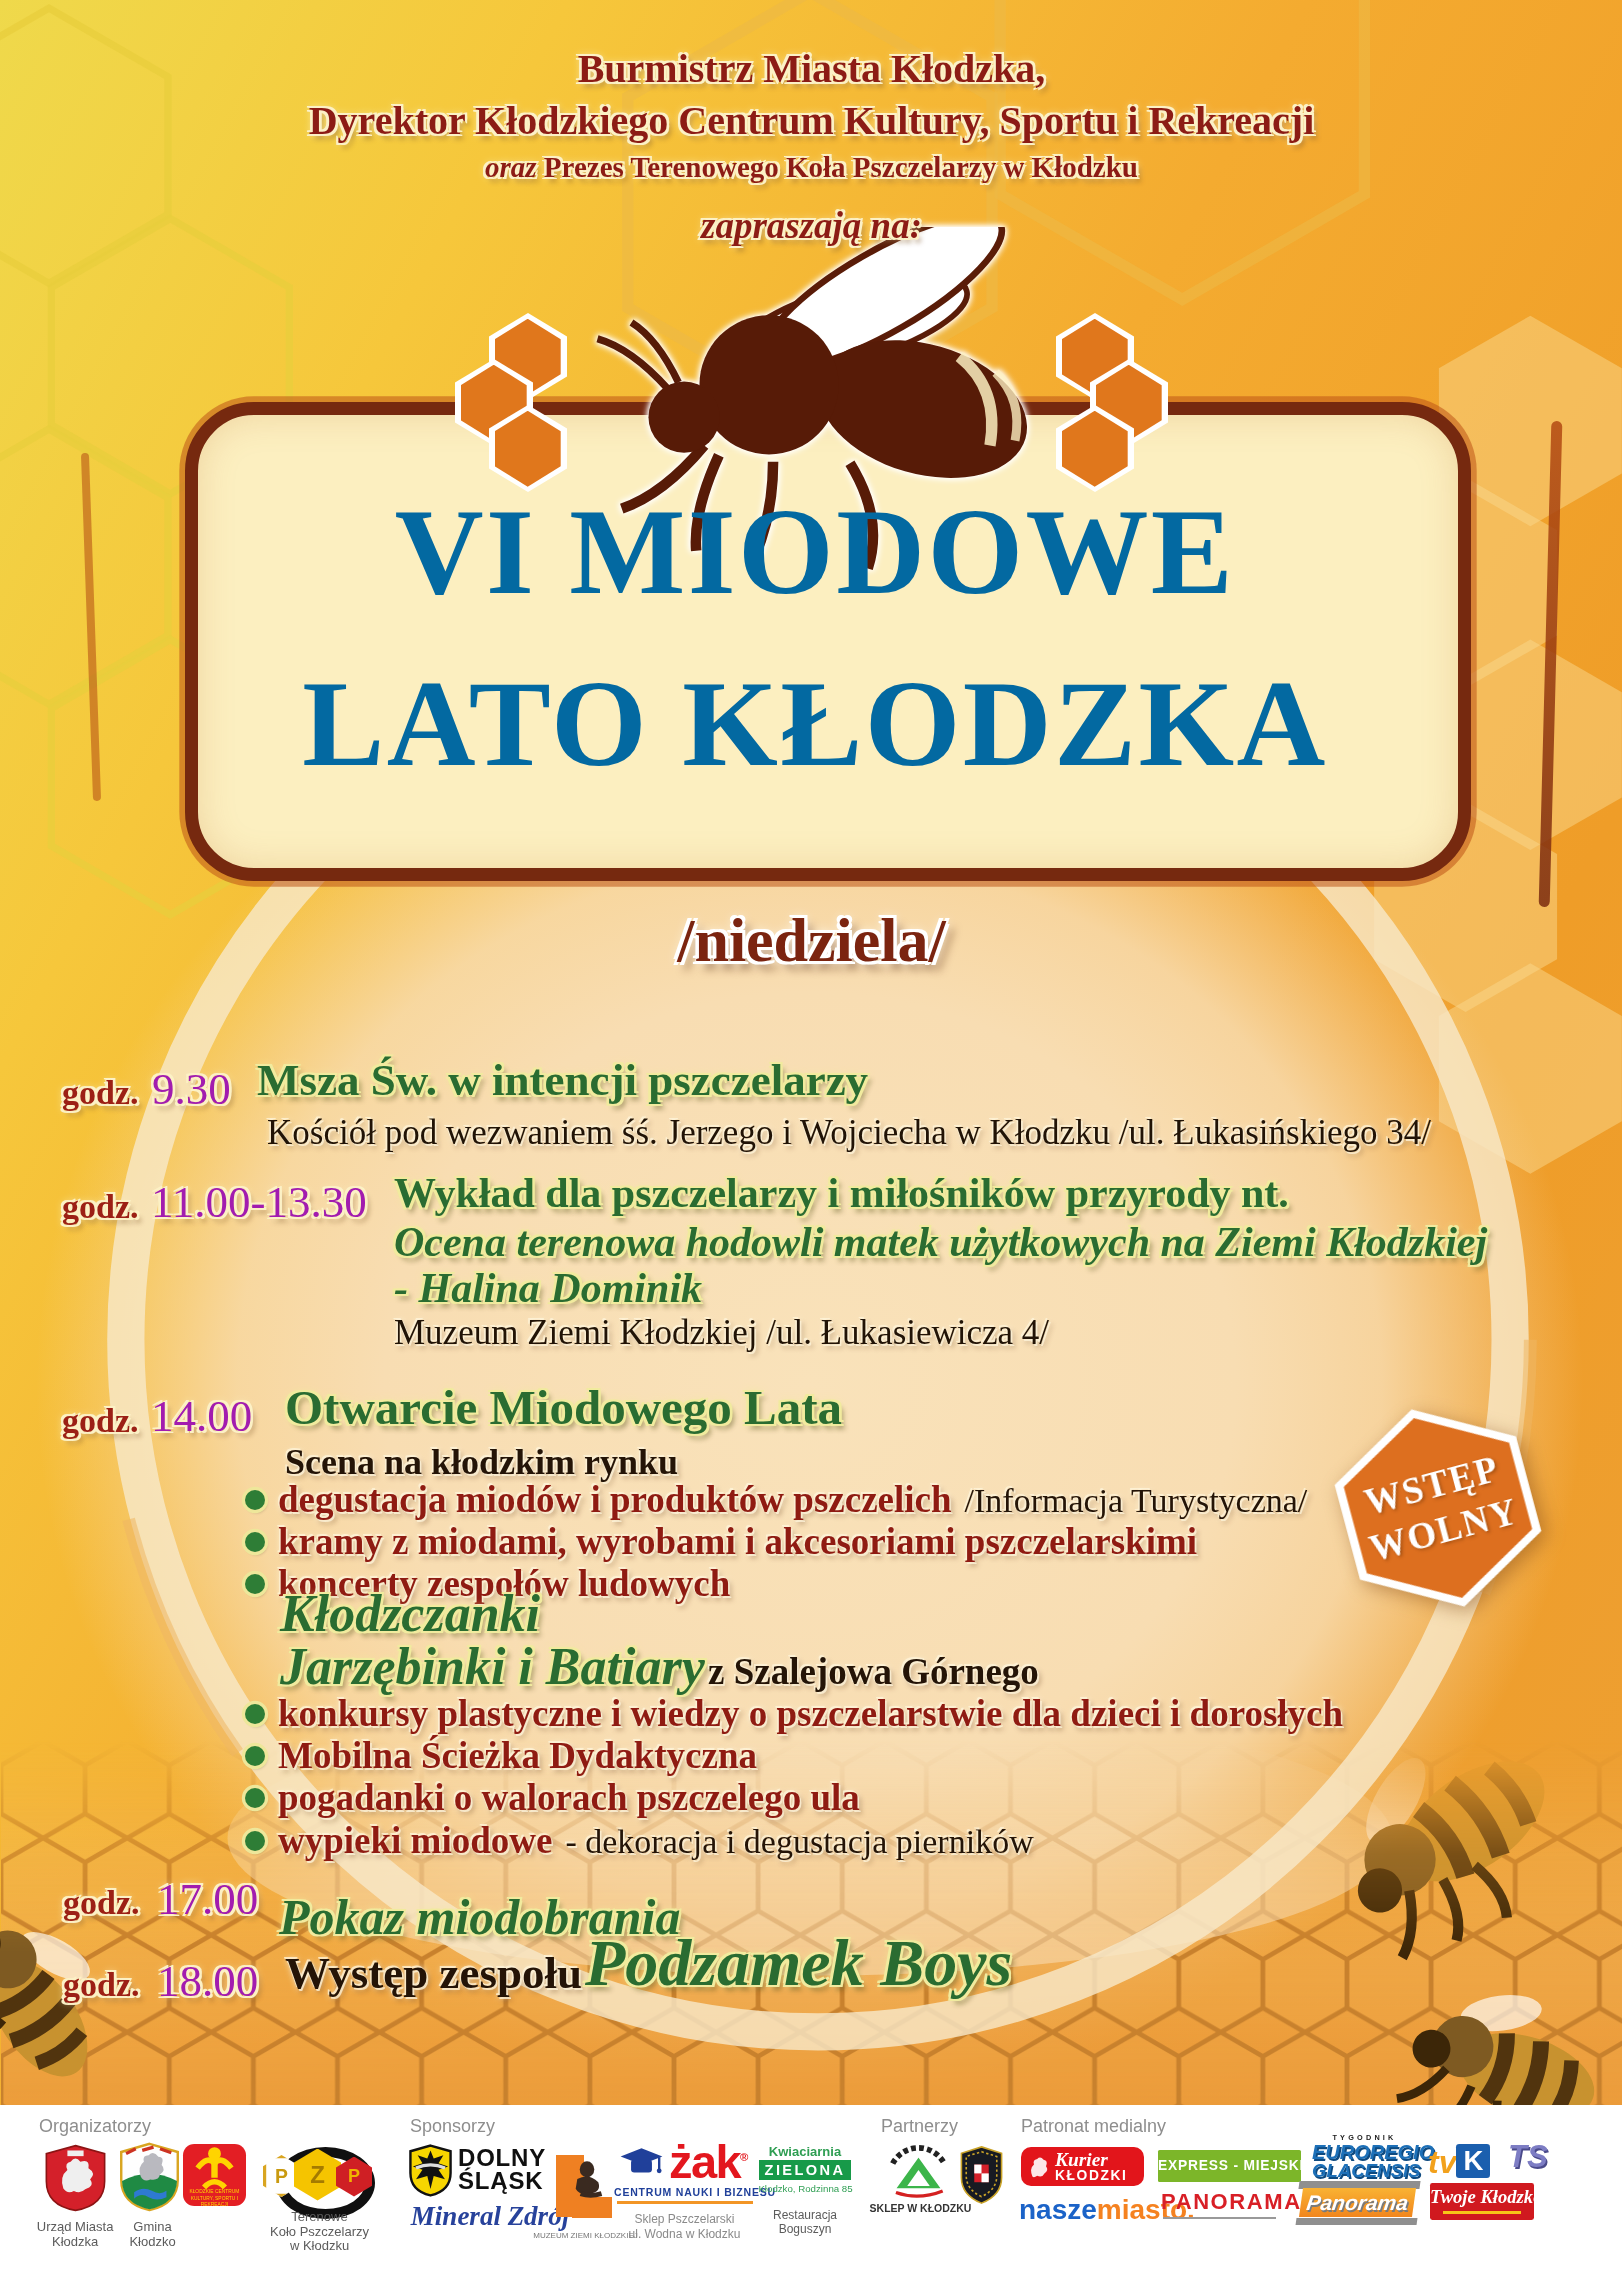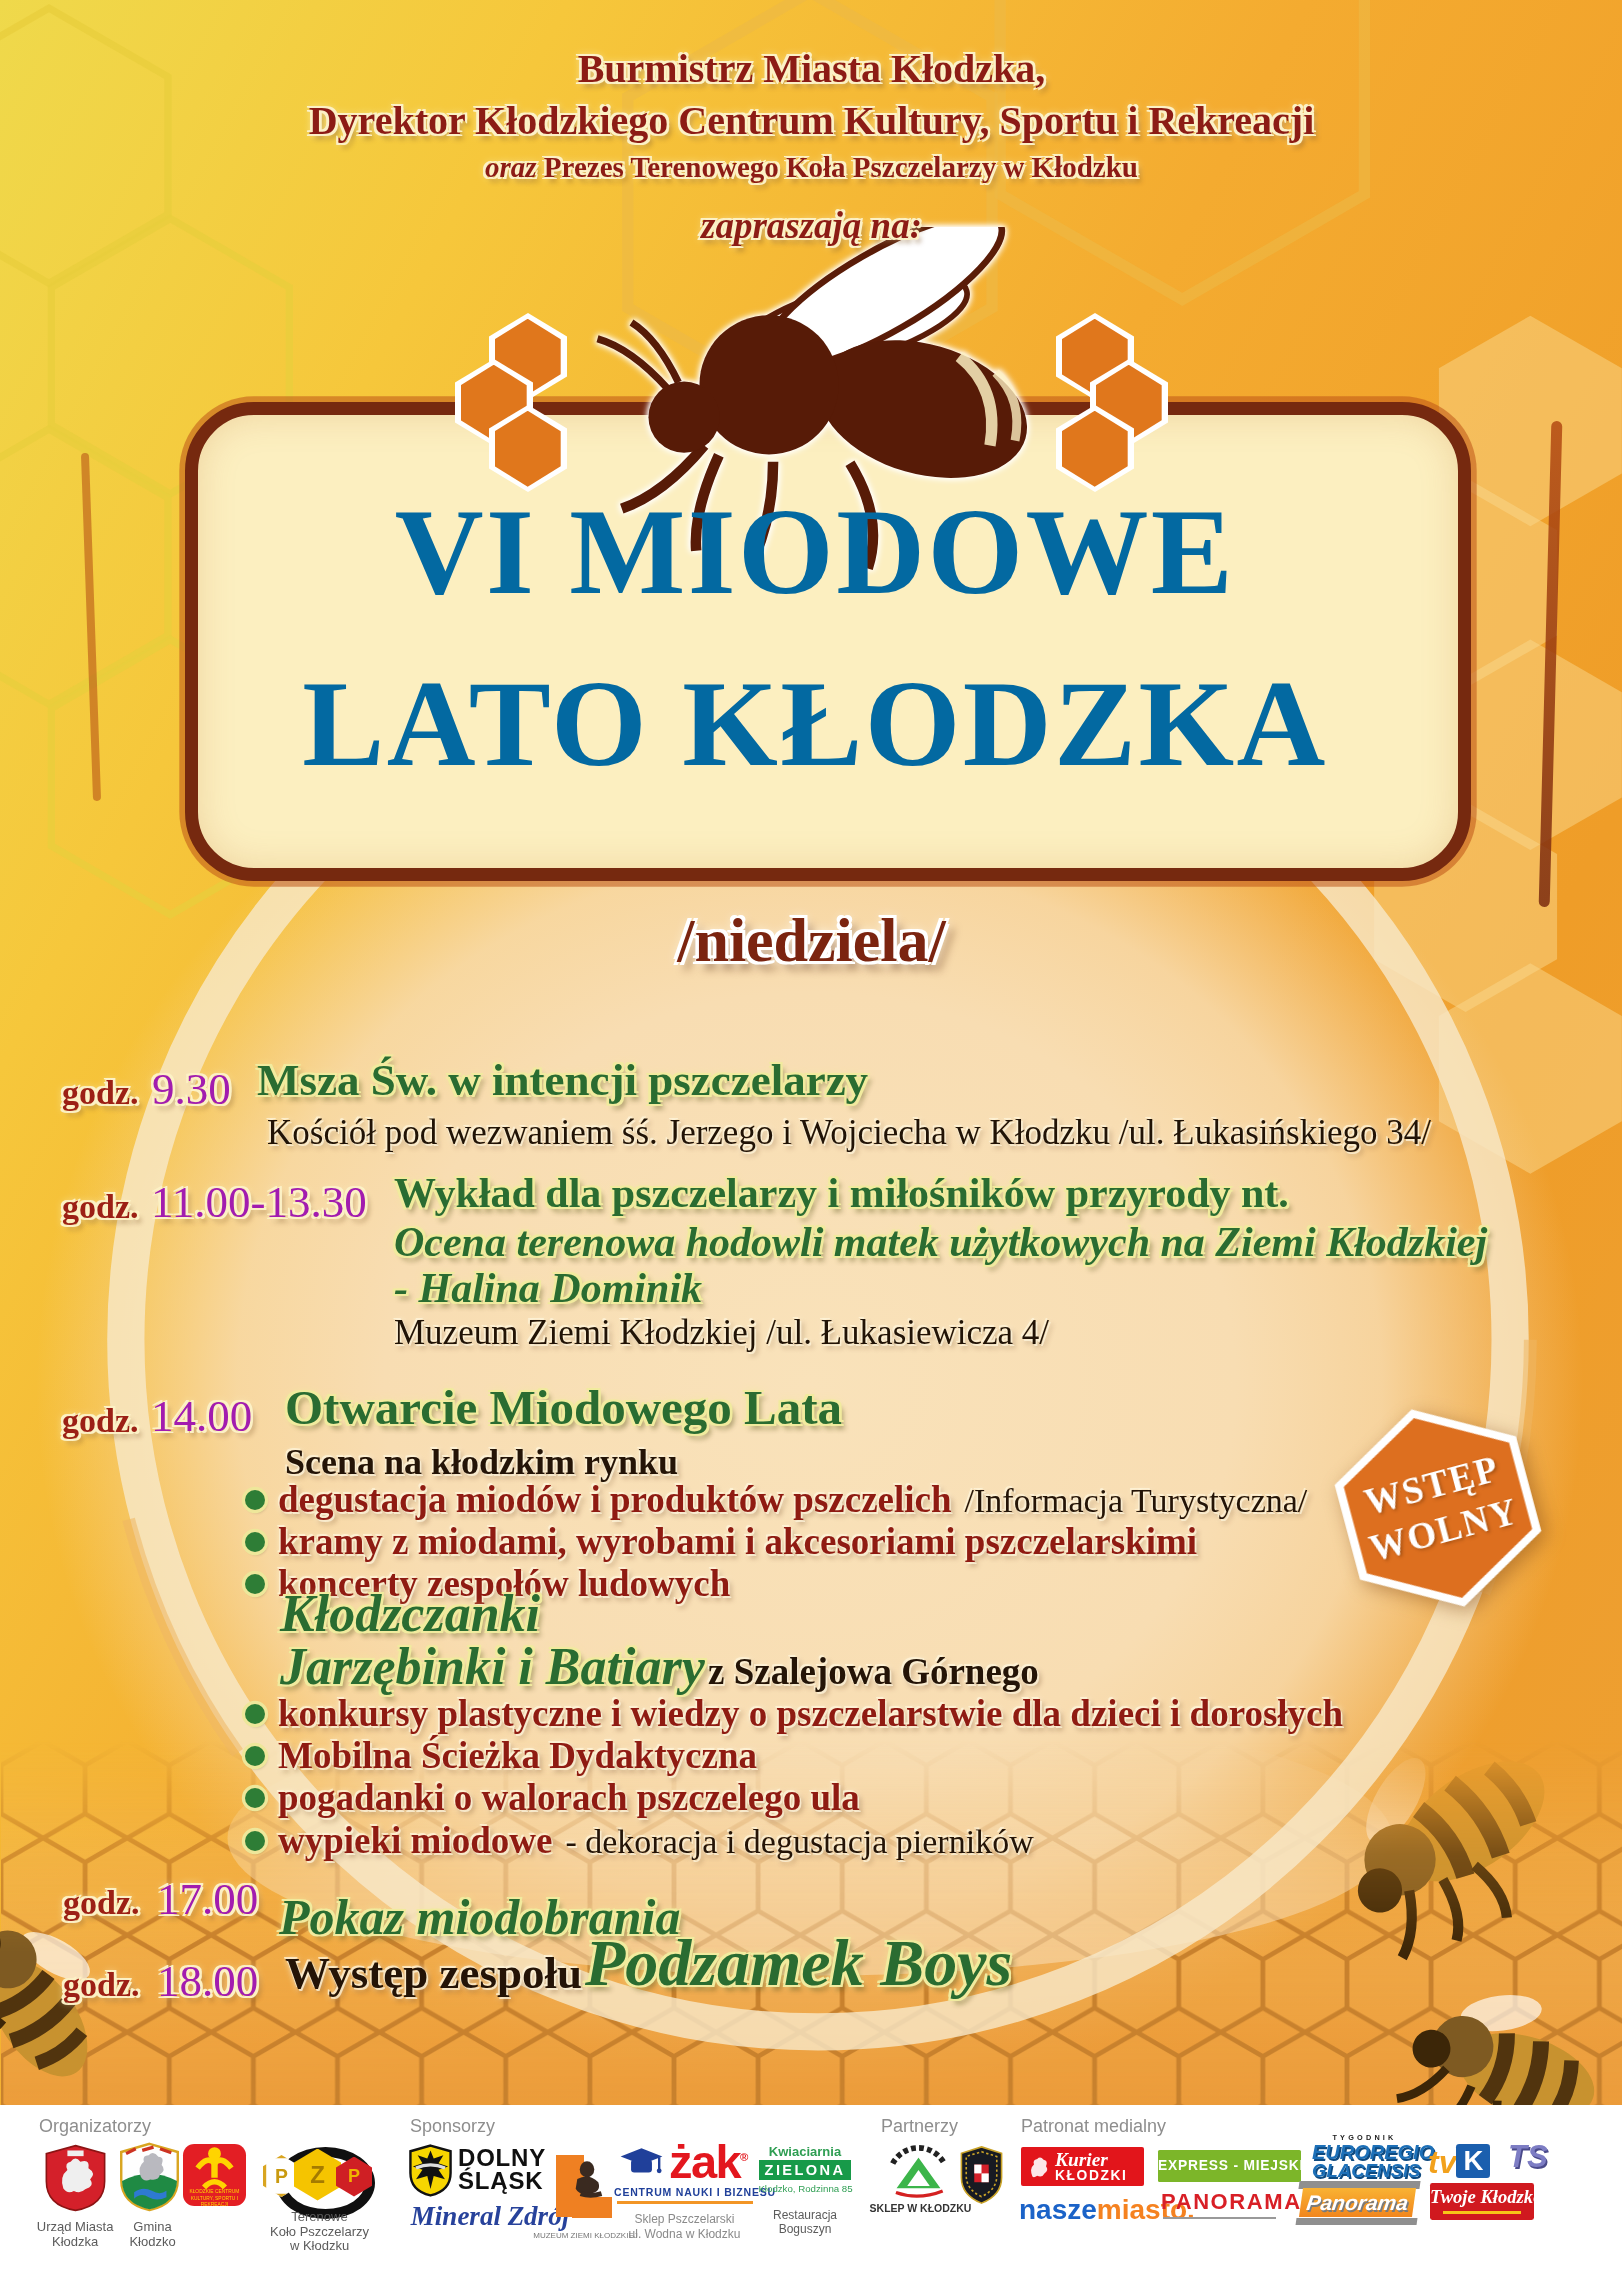--- a/index.html
+++ b/index.html
@@ -375,21 +375,21 @@
   <svg class="logo" style="left:959px;top:40px" width="45" height="60" viewBox="0 0 56 74">
     <path d="M28 2 L53 10 V40 Q53 62 28 72 Q3 62 3 40 V10 Z" fill="#171a22" stroke="#c9a227" stroke-width="2"></path>
     <path d="M28 8 L47 14 V38 Q47 55 28 64 Q9 55 9 38 V14 Z" fill="none" stroke="#c9a227" stroke-width="2" stroke-dasharray="3 3"></path>
     <rect x="19" y="24" width="18" height="22" fill="#d4202a"></rect>
     <rect x="19" y="24" width="9" height="11" fill="#fff"></rect>
     <rect x="28" y="35" width="9" height="11" fill="#fff"></rect>
   </svg>
 
   <div class="seclabel" style="left:1021px">Patronat medialny</div>
 
-  <div class="logo" style="left:1021px;top:42px;width:123px;height:39px;background:#e2151b;border-radius:2px">
+  <div class="logo" style="left:1021px;top:42px;width:123px;height:39px;background:#e2151b;border-radius:10px">
     <svg class="abs" style="left:4.9px;top:6.5px" width="24" height="26" viewBox="0 0 30 32">
       <path d="M8 28 Q4 18 10 13 Q8 7 14 6 Q18 2 22 7 Q28 8 25 15 Q29 20 23 24 Q20 30 14 27 Q10 30 8 28 Z" fill="#fff" opacity=".9"></path>
     </svg>
     <div class="abs it b nw" style="left:34px;top:1.6px;font-size:19.4px;color:#fff">Kurier</div>
     <div class="abs sans nw" style="left:34px;top:21px;font-size:13.8px;font-weight:900;color:#fff;letter-spacing:1.6px">KŁODZKI</div>
   </div>
 
   <div class="logo ctr sans nw" style="left:1158px;top:45px;width:143px;height:32px;background:#7cb629;color:#fff;font-size:13.8px;font-weight:900;line-height:32px;letter-spacing:0.8px;border-radius:1.6px">EXPRESS - MIEJSKI.PL</div>
 
   <div class="logo" style="left:1312px;top:27.5px;width:105px">

